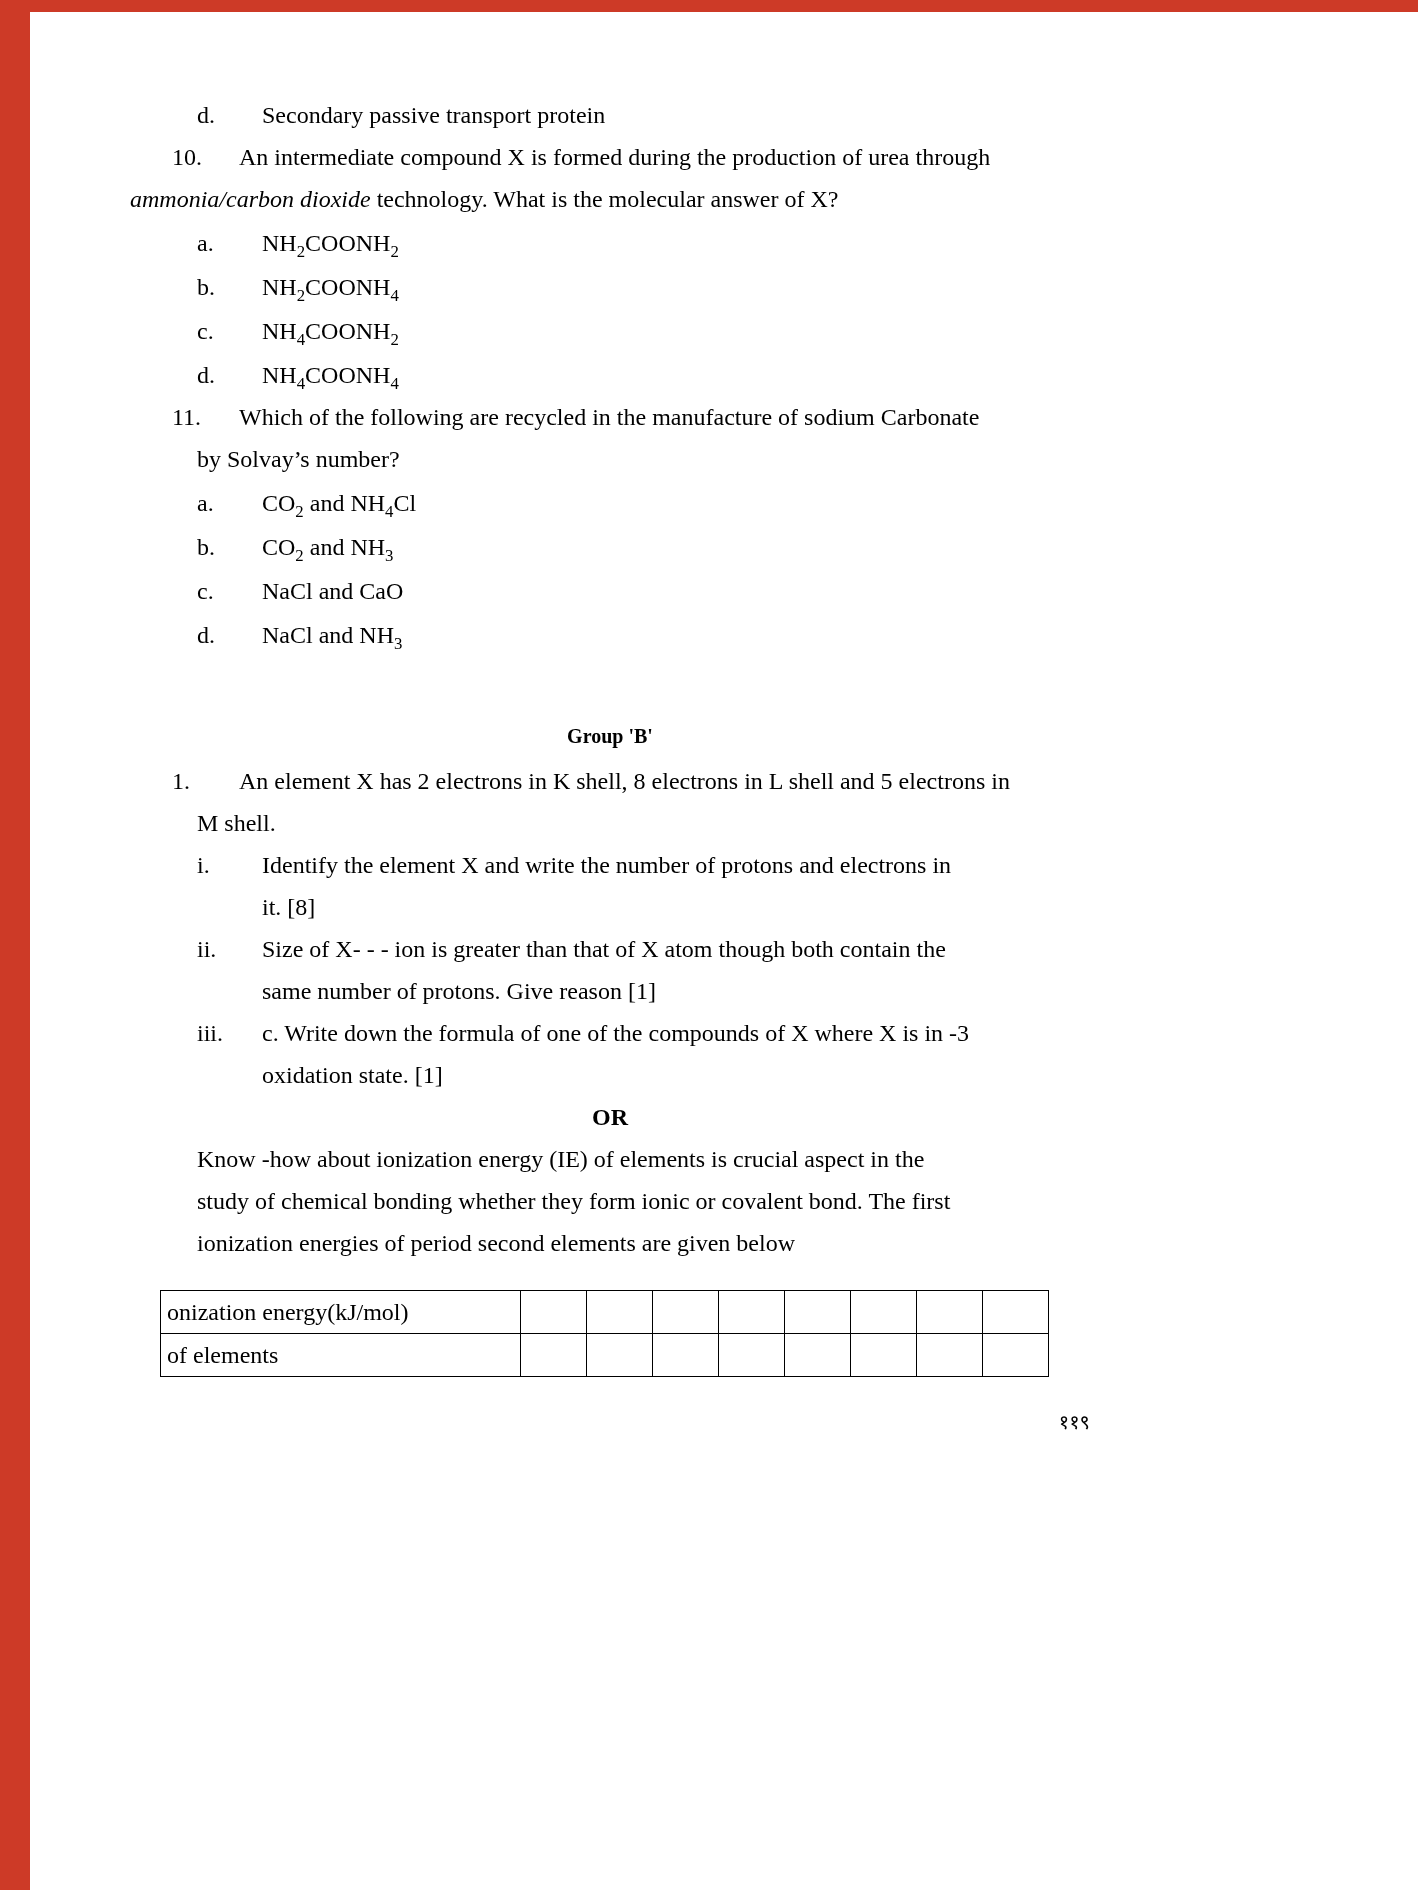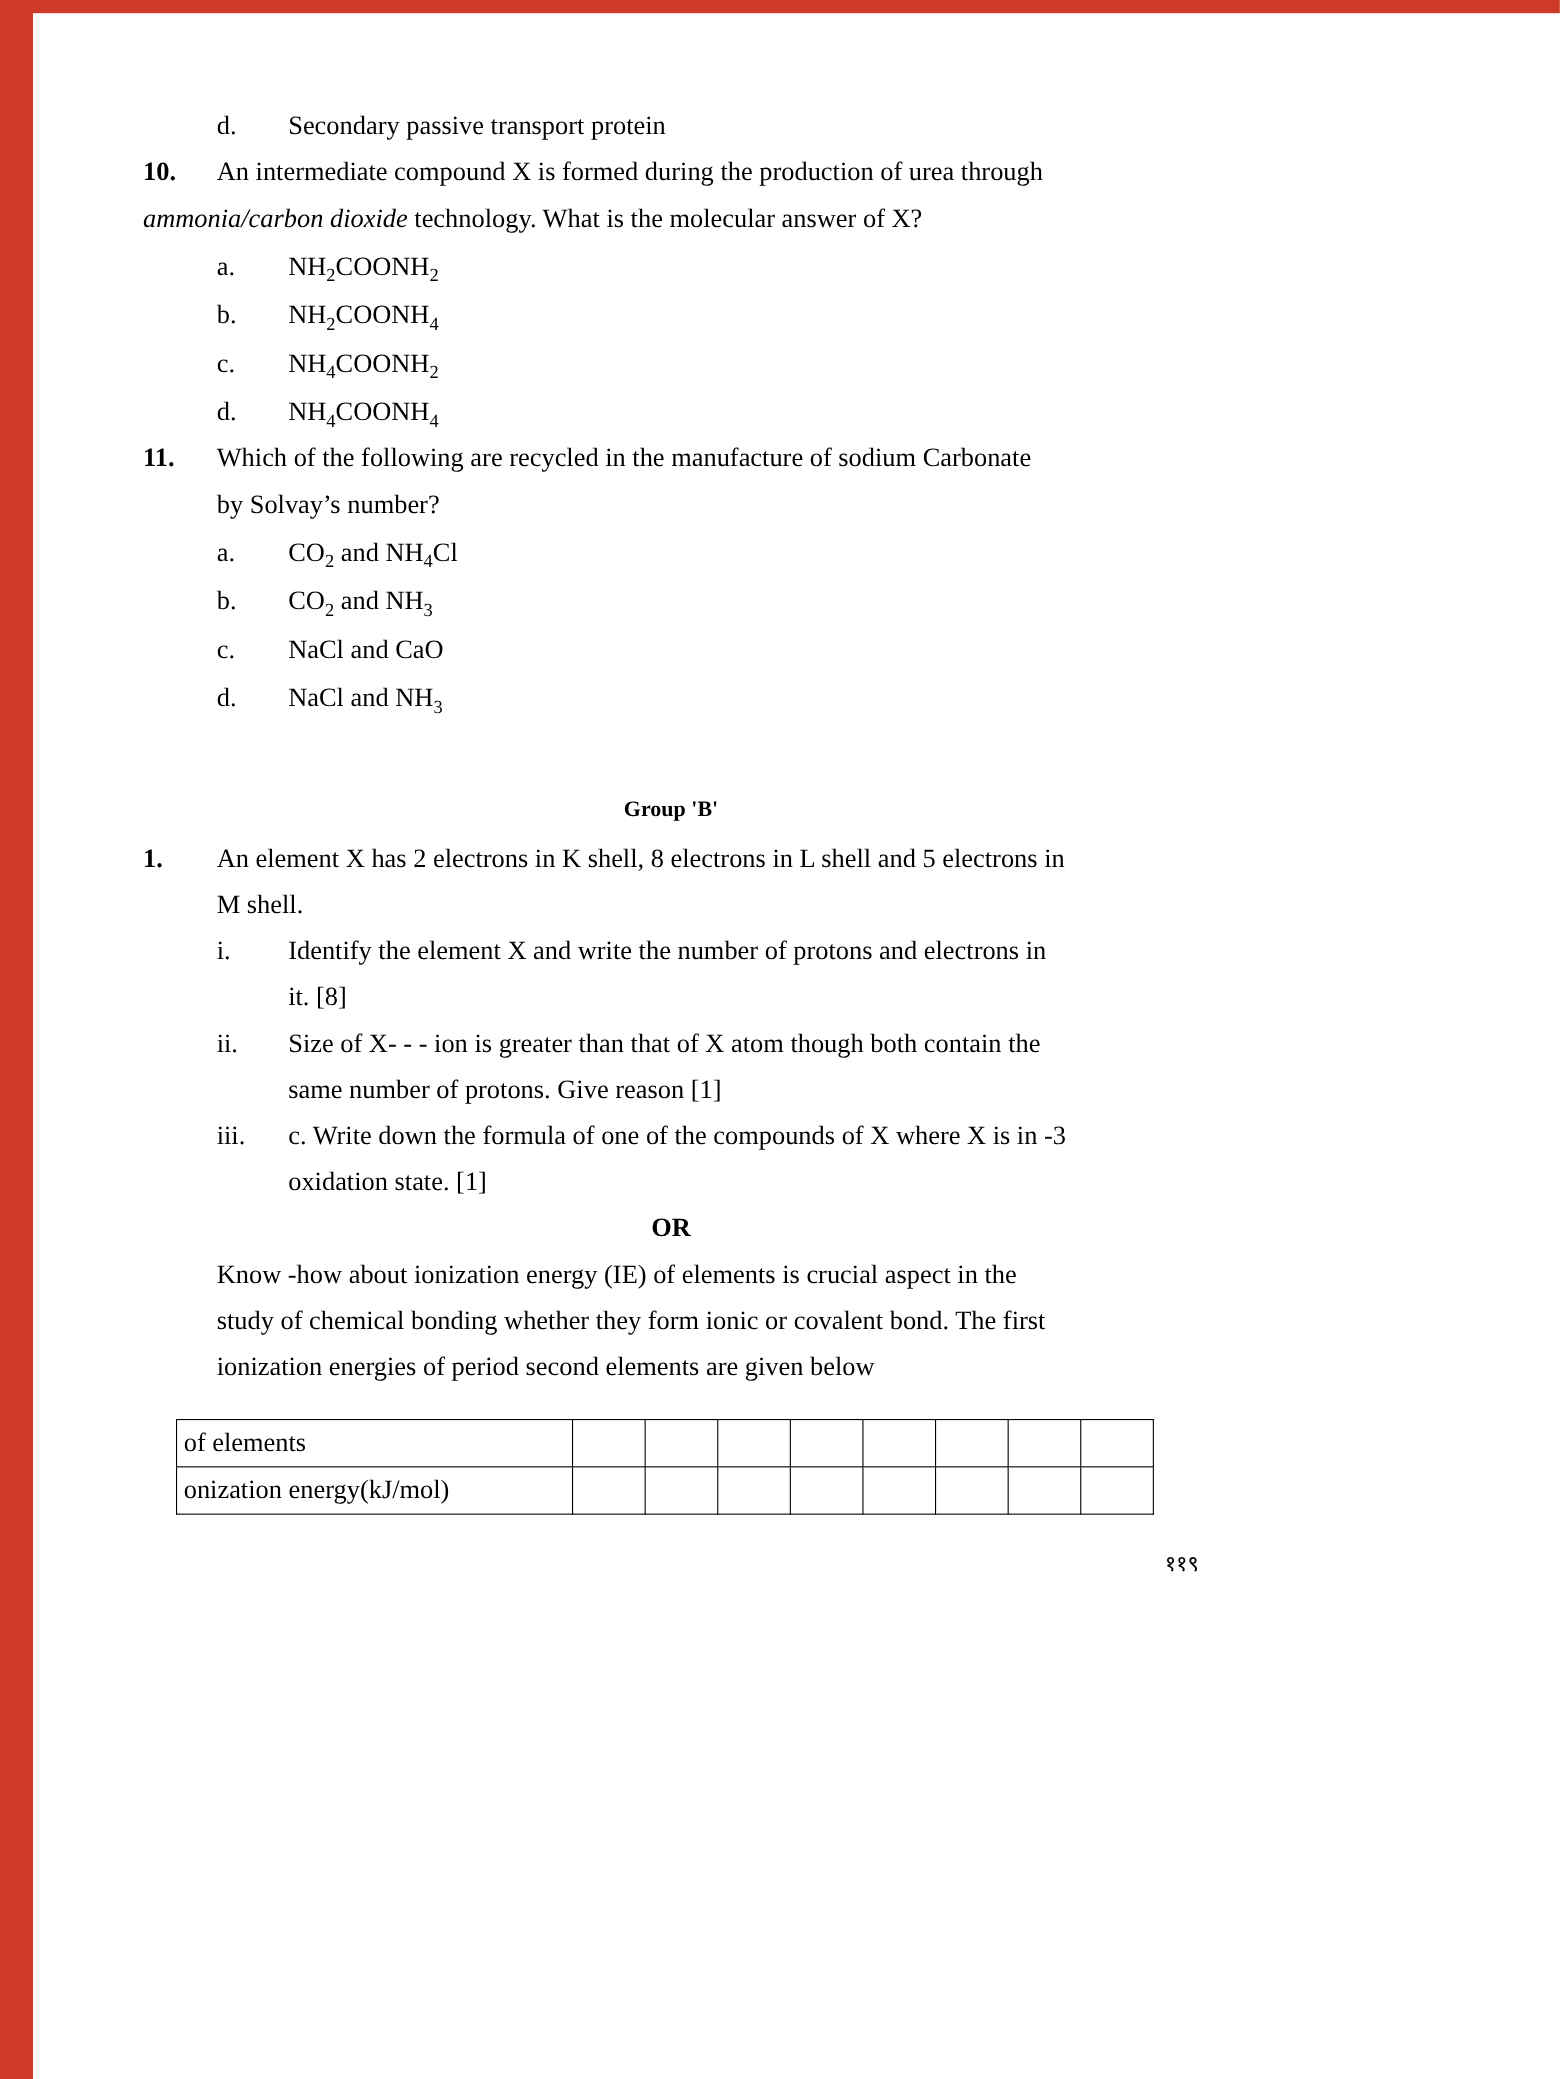--- a/index.html
+++ b/index.html
@@ -23,21 +23,21 @@
   }
   .content {
     position: absolute;
     left: 130px; top: 94px;
     width: 960px;
     font-size: 24px;
     line-height: 42px;
   }
   .i { font-style: italic; }
   .qrow { display: flex; }
-  .qnum { width: 67px; flex-shrink: 0; font-weight: bold; }
+  .qnum { width: 67px; flex-shrink: 0; font-weight: normal; margin-left: 42px; }
   .qbody { flex: 1; }
   .hang { margin-left: 67px; }
   .opt-row { display: flex; margin-left: 67px; margin-top: 2px; }
   .opt-letter { width: 65px; flex-shrink: 0; }
   .sub-row { display: flex; margin-left: 67px; }
   .sub-label { width: 65px; flex-shrink: 0; }
   sub { font-size: 0.7em; line-height: 0; }
   .group-heading {
     margin-top: 56px;
     text-align: center;
@@ -163,33 +163,33 @@
 
   <div class="hang">
     <span>Know -how about ionization energy (IE) of elements is crucial aspect in the</span><br>
     <span>study of chemical bonding whether they form ionic or covalent bond. The first</span><br>
     <span>ionization energies of period second elements are given below</span>
   </div>
 
   <table class="ie-table">
     <tbody>
       <tr>
-        <td class="label-cell">of elements</td>
+        <td class="label-cell">onization energy(kJ/mol)</td>
 
       <td class="data-cell"></td>
           <td class="data-cell"></td>
           <td class="data-cell"></td>
           <td class="data-cell"></td>
           <td class="data-cell"></td>
           <td class="data-cell"></td>
           <td class="data-cell"></td>
           <td class="data-cell"></td>
         </tr>
       <tr>
-        <td class="label-cell">onization energy(kJ/mol)</td>
+        <td class="label-cell">of elements</td>
 
       <td class="data-cell"></td>
           <td class="data-cell"></td>
           <td class="data-cell"></td>
           <td class="data-cell"></td>
           <td class="data-cell"></td>
           <td class="data-cell"></td>
           <td class="data-cell"></td>
           <td class="data-cell"></td>
         </tr>

